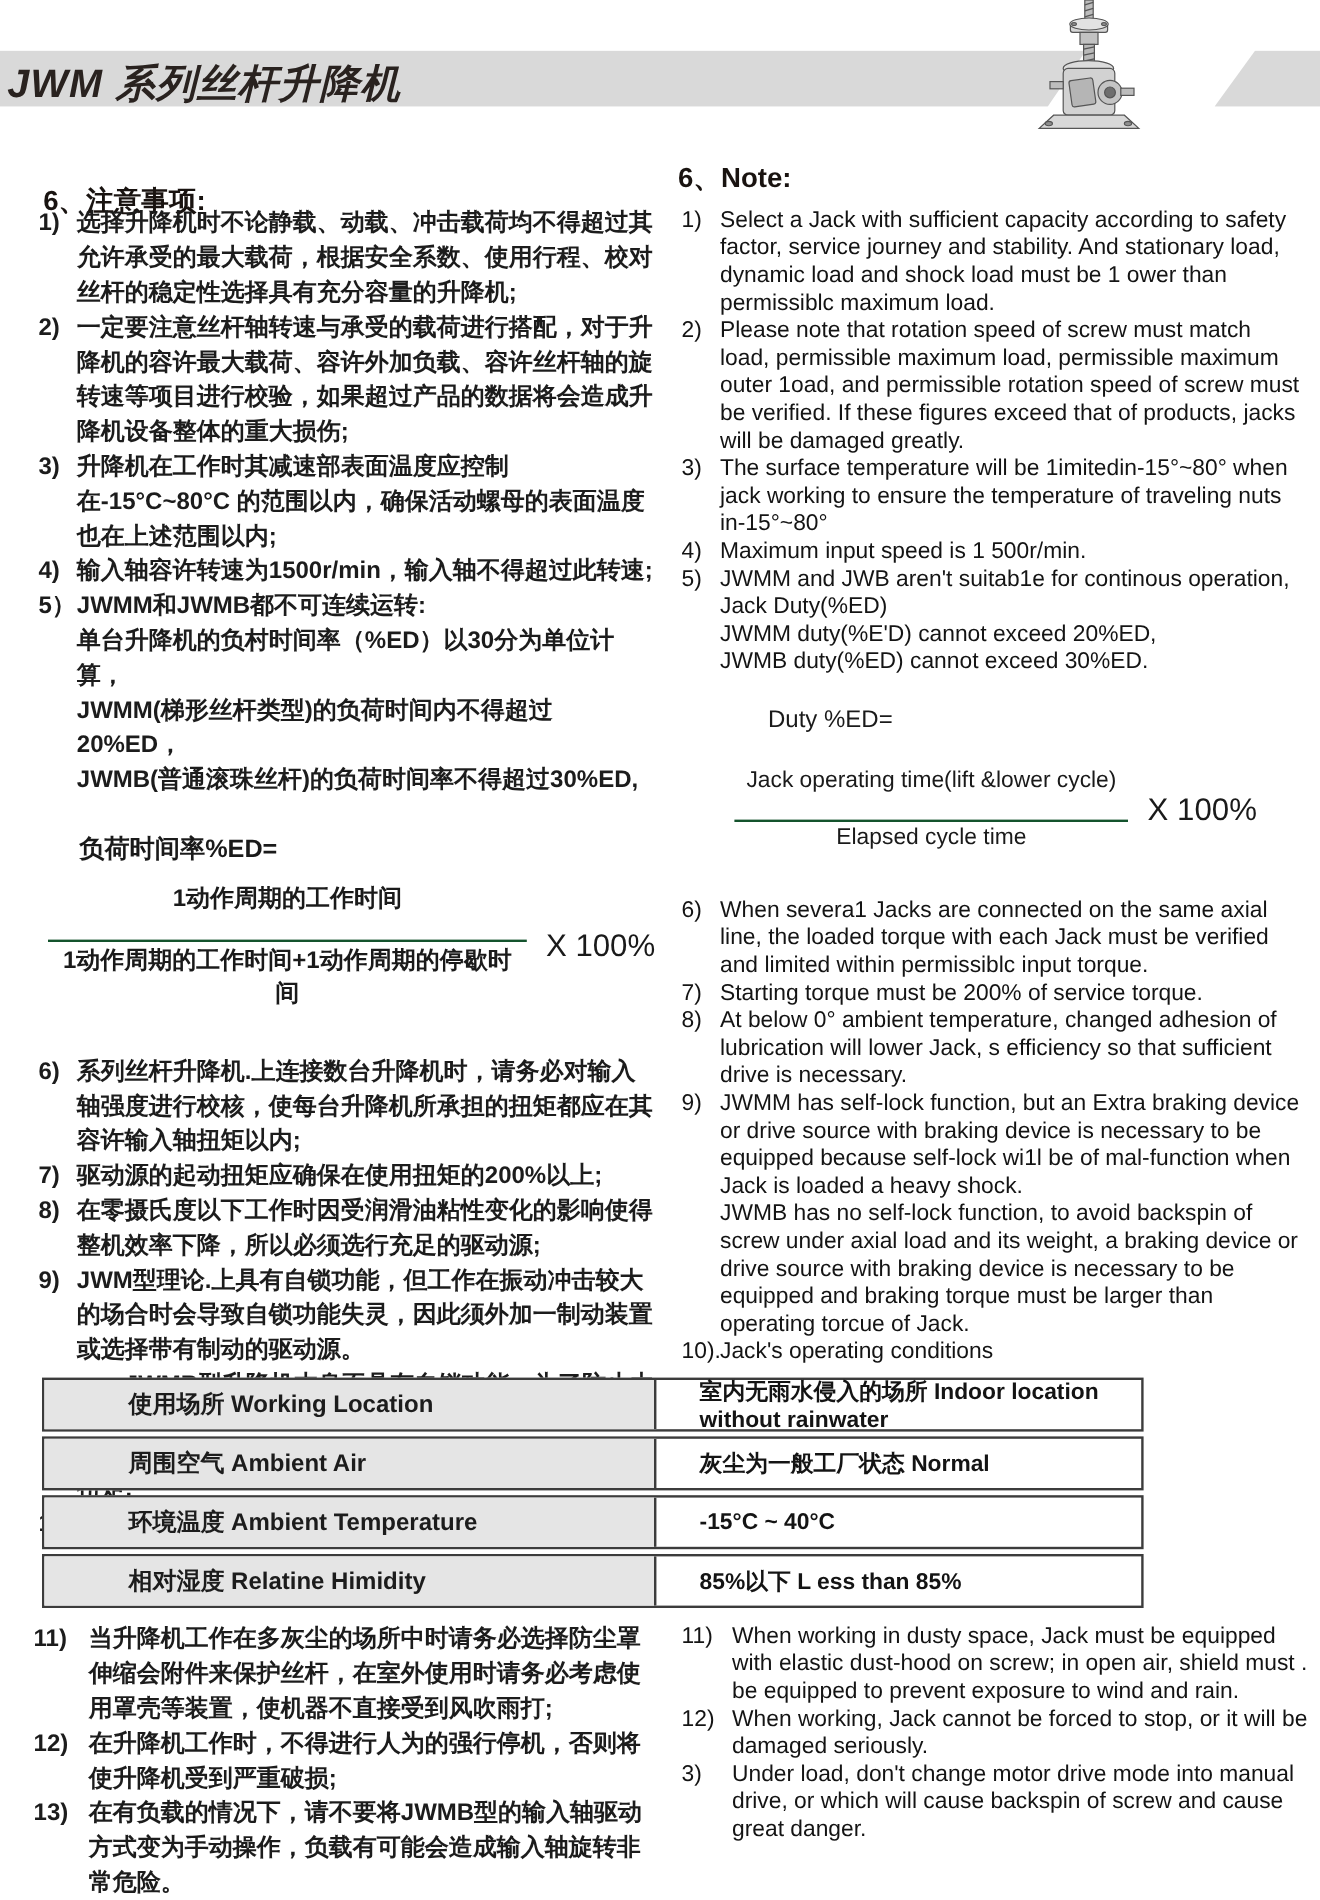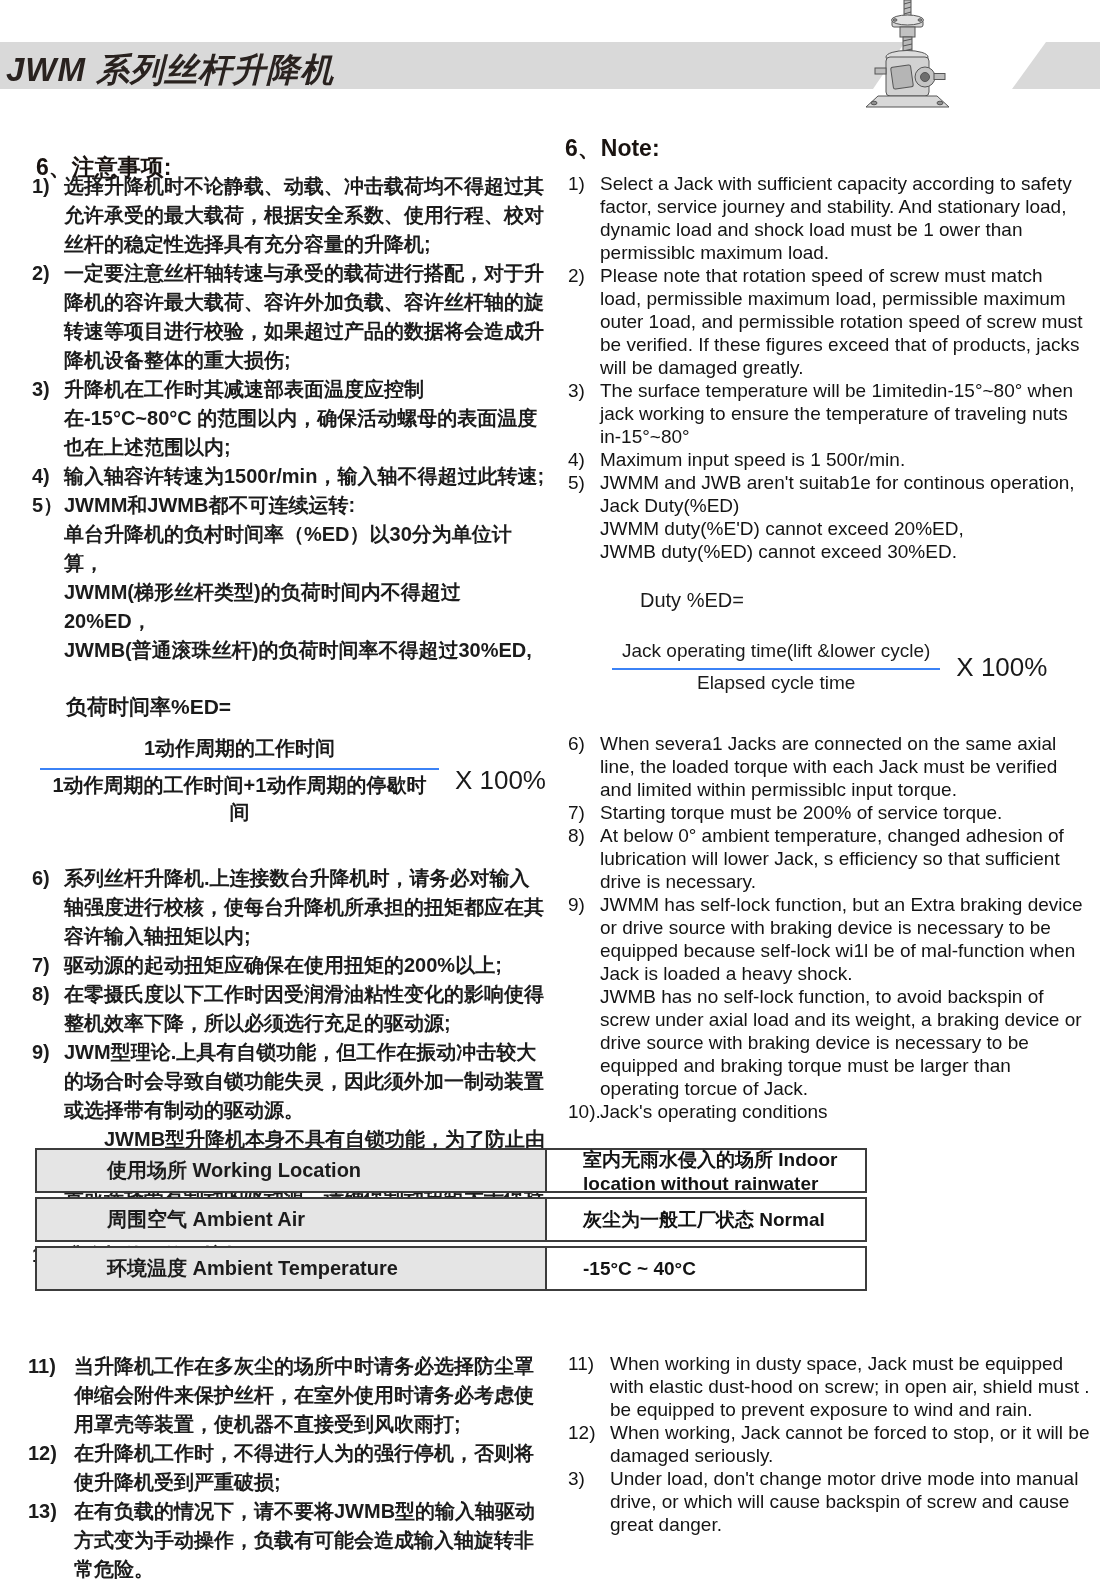--- a/index.html
+++ b/index.html
@@ -44,28 +44,28 @@
   .cn-bottom .item .num{width:46px;}
   .en-bottom .item .num{width:42px;}
   
   .formula-label{white-space:nowrap;}
   .cn-text .formula-label{margin:28px 0 14px 34px;font-size:21px;font-weight:bold;}
   .en-text .formula-label{margin:26px 0 28px 72px;font-size:20px;}
   .formula-row{display:flex;align-items:center;}
   .cn-text .formula-row{margin-left:8px;}
   .en-text .formula-row{margin-left:44px;}
   .frac{display:inline-block;text-align:center;}
-  .frac .fnum{display:block;border-bottom:2px solid #3b82f6;padding:0 10px 6px;}
+  .frac .fnum{display:block;border-bottom:2px solid #14532d;padding:0 10px 21px;}
   .frac .fden{display:block;padding:2px 10px 0;}
   .cn-text .frac{font-size:20px;font-weight:bold;text-align:center;}
   .en-text .frac{font-size:19px;}
   .mult{margin-left:16px;font-size:26px;white-space:nowrap;}
   .resume{margin-top:38px;}
   
-  .cond-table{position:absolute;left:35px;top:1148px;width:832px;}
+  .cond-table{position:absolute;left:35px;top:1148px;width:918px;}
   .cond-row{display:flex;border:2px solid #3c3c3c;margin-bottom:4px;height:41px;background:#ffffff;}
   .cond-row .rlabel{
     flex:none;box-sizing:border-box;width:510px;background:#e5e5e5;
     border-right:2px solid #3c3c3c;display:flex;align-items:center;
     padding-left:70px;font-size:20px;font-weight:bold;color:#1c1c1c;
   }
   .cond-row .rvalue{
     flex:1;display:flex;align-items:center;padding-left:36px;
     font-size:19px;color:#141414;font-weight:bold;
   }
@@ -317,20 +317,24 @@
     <div class="cond-row">
       <div class="rlabel">周围空气  Ambient Air</div>
       <div class="rvalue">灰尘为一般工厂状态   Normal</div>
     </div>
 
     <div class="cond-row">
       <div class="rlabel">环境温度  Ambient Temperature</div>
       <div class="rvalue">-15°C ~ 40°C</div>
     </div>
 
+    <div class="cond-row">
+      <div class="rlabel">相对湿度  Relatine Himidity</div>
+      <div class="rvalue">85%以下  L ess than 85%</div>
+    </div>
   </div>
 
 <div class="col cn-bottom cn-text">
 
     <div class="item">
       <span class="num">11)</span>
       <span class="body">
 
       <span class="para">当升降机工作在多灰尘的场所中时请务必选择防尘罩伸缩会附件来保护丝杆，在室外使用时请务必考虑使用罩壳等装置，使机器不直接受到风吹雨打;</span>
       </span>

